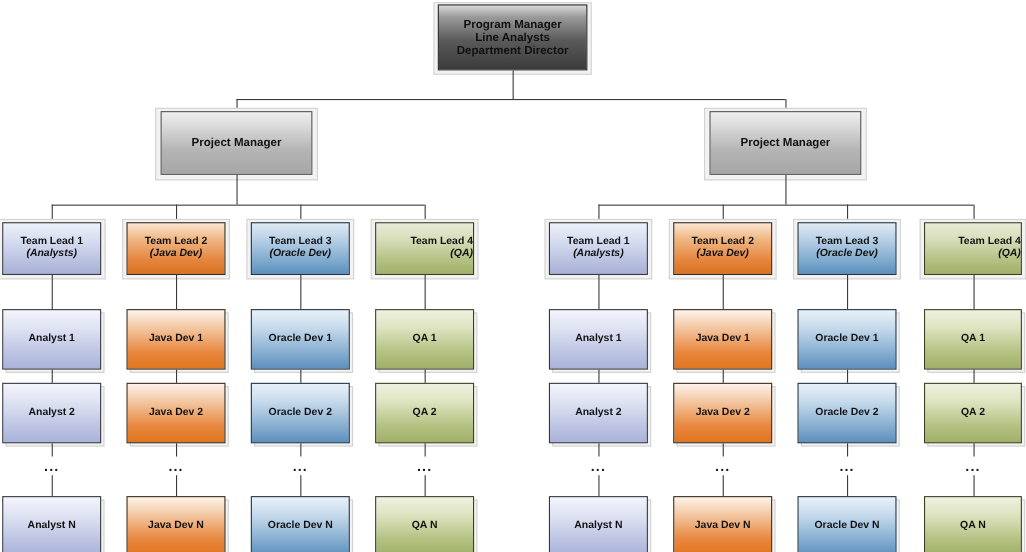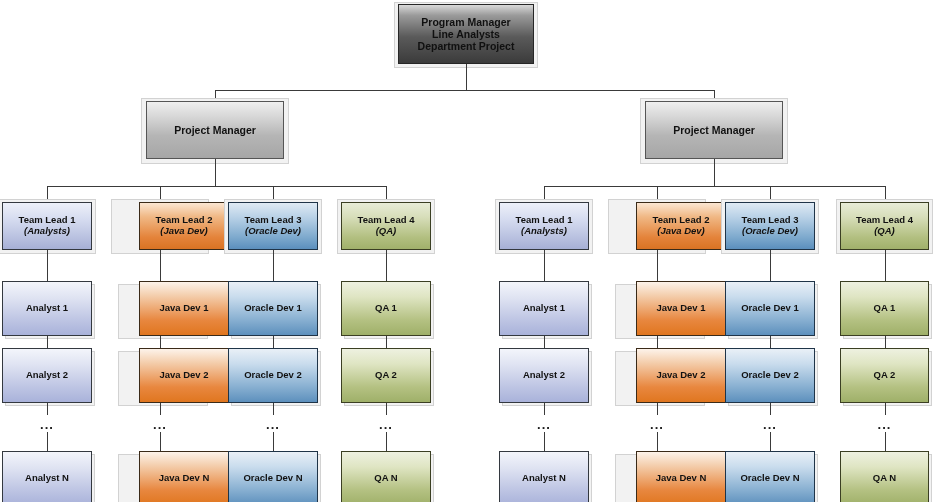--- a/index.html
+++ b/index.html
@@ -78,36 +78,35 @@
   }
 
   
   .c-analyst {
     background: linear-gradient(to bottom, #f3f5fb 0%, #dfe3f2 30%, #bfc6e4 70%, #a9b2da 100%);
     border-color: #33383f;
   }
   .c-java {
     background: linear-gradient(to bottom, #fdf3ea 0%, #f4cfae 25%, #e8873f 72%, #e0761f 100%);
     border-color: #3a2a18;
-    margin-left: 24px;
   }
   .c-oracle {
     background: linear-gradient(to bottom, #e9f0f7 0%, #c9dced 28%, #8ab1d2 70%, #5d90bd 100%);
     border-color: #1f3448;
   }
   .c-qa {
     background: linear-gradient(to bottom, #eef1e0 0%, #dfe5c3 28%, #b4c182 72%, #9fb069 100%);
     border-color: #3b3f23;
   }
 
   
   .lead-box.c-analyst { background: linear-gradient(to bottom, #edf0f9 0%, #d6dcf0 35%, #b9c1e0 75%, #a6b0d6 100%); }
   .lead-box.c-java    { background: linear-gradient(to bottom, #fbe6d2 0%, #f0b885 30%, #e4833a 75%, #da7323 100%); }
   .lead-box.c-oracle  { background: linear-gradient(to bottom, #dfeaf4 0%, #b7d0e6 32%, #7da9cd 75%, #5b8fbd 100%); }
-  .lead-box.c-qa      { background: linear-gradient(to bottom, #e8ecd7 0%, #d6ddb8 32%, #b2bf80 75%, #a1b16b 100%); }
+  .lead-box.c-qa      { background: linear-gradient(to bottom, #e8ecd7 0%, #d6ddb8 32%, #b2bf80 75%, #a1b16b 100%); align-items: flex-end; }
 
   
   .v-line {
     position: absolute;
     width: 1px;
     background: #3a3a3a;
   }
   .h-line {
     position: absolute;
     height: 1px;
@@ -128,21 +127,21 @@
   }
 </style>
 </head>
 <body>
 
 <div id="chart">
     <div class="frame" style="left: 394px; top: 2px; width: 144px; height: 66px;"></div>
     <div class="box root-box" style="left: 398px; top: 4px; width: 136px; height: 60px;">
       <span class="ln">Program Manager</span>
       <span class="ln">Line Analysts</span>
-      <span class="ln">Department Project</span>
+      <span class="ln">Department Director</span>
     </div>
     <div class="v-line" style="left: 466px; top: 64px; height: 26px;"></div>
     <div class="h-line" style="left: 215px; top: 90px; width: 499px;"></div>
     <div class="v-line" style="left: 215px; top: 90px; height: 11px;"></div>
     <div class="v-line" style="left: 714px; top: 90px; height: 11px;"></div>
     <div class="frame" style="left: 141px; top: 98px; width: 148px; height: 66px;"></div>
     <div class="box pm-box" style="left: 146px; top: 101px; width: 138px; height: 58px;">
       <span class="ln">Project Manager</span>
     </div>
     <div class="v-line" style="left: 215px; top: 159px; height: 27px;"></div>

